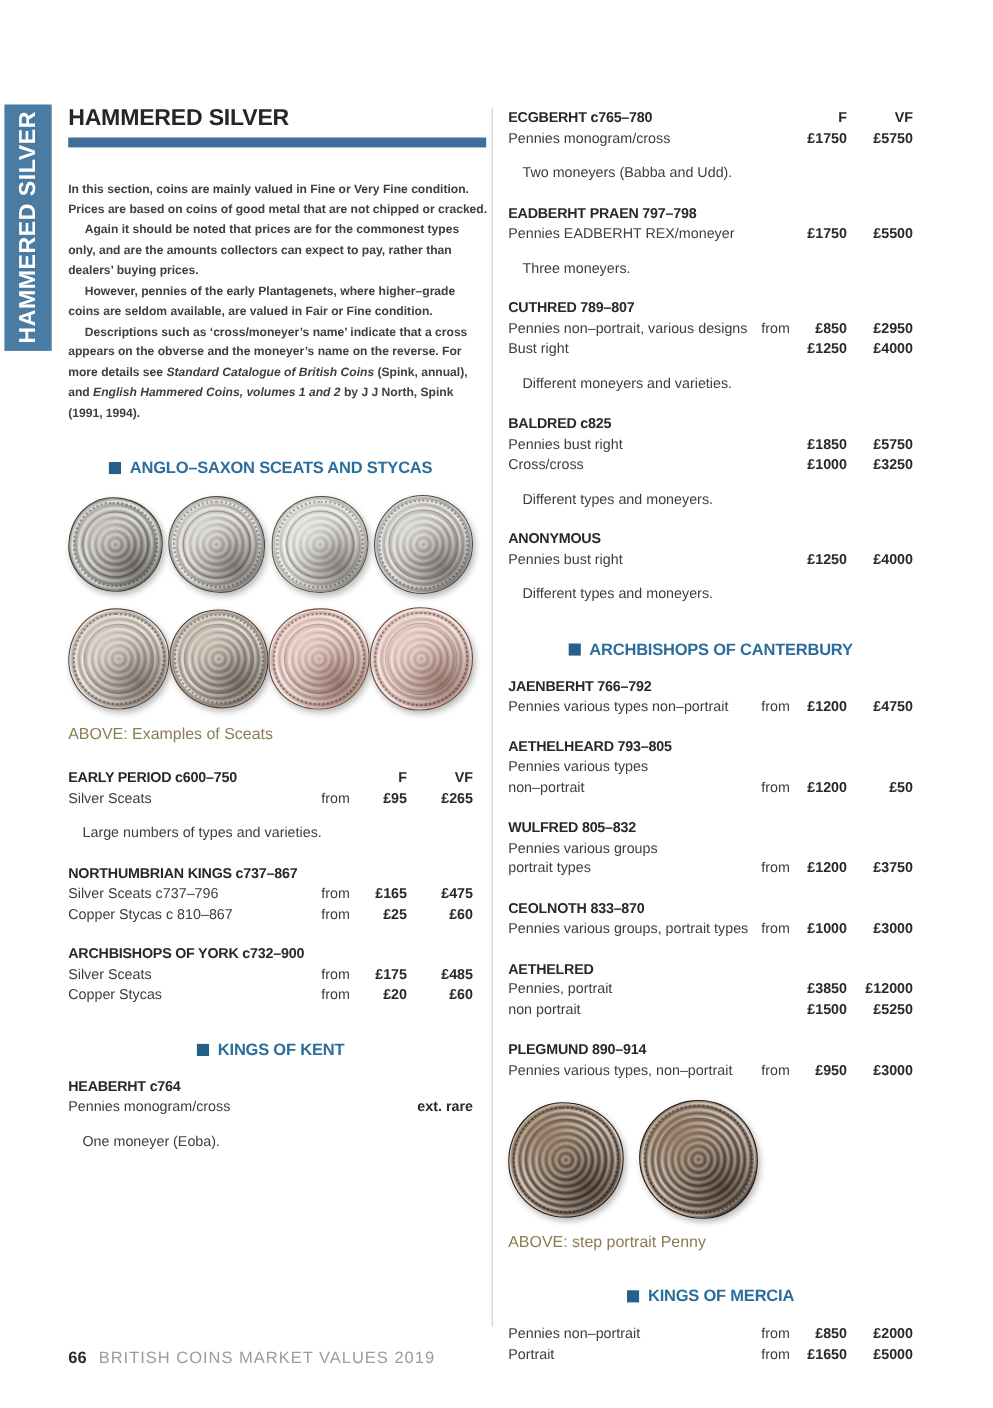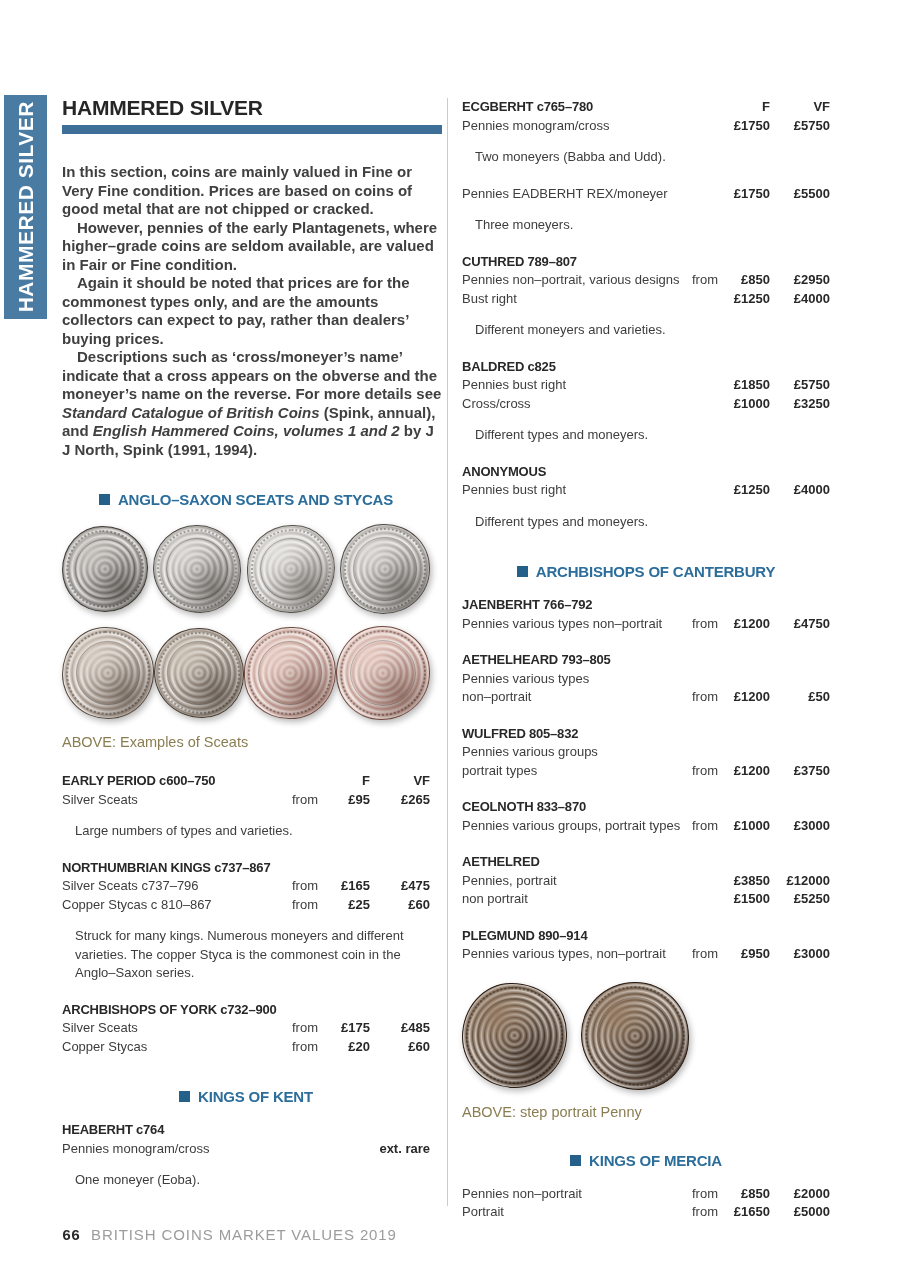--- a/index.html
+++ b/index.html
@@ -21,21 +21,21 @@
 
   .col{position:absolute;top:96px;width:368px;}
   .left-col{left:62px;}
   .right-col{left:462px;top:98px;}
 
   
   .page-title{font-size:21px;font-weight:700;color:#262626;line-height:24px;margin:0 0 5px 0;letter-spacing:-.2px;}
   .title-bar{width:380px;height:9px;background:var(--bar-blue);margin-bottom:29px;}
 
   
-  .intro{width:382px;font-size:15px;line-height:18.5px;font-weight:700;color:#404040;margin-bottom:10px;}
+  .intro{width:382px;font-size:11px;line-height:18.5px;font-weight:700;color:#404040;margin-bottom:10px;}
   .intro p{margin:0;}
   .intro p + p{text-indent:15px;}
   .intro .it{font-style:italic;}
 
   
   .section-header{margin:32px 0 16px 0;font-size:15px;font-weight:700;color:var(--section-blue);
                   letter-spacing:-.2px;display:flex;align-items:center;justify-content:center;}
   .sq-bullet{display:inline-block;width:11px;height:11px;background:var(--bullet-blue);margin-right:8px;flex:none;}
 
   
@@ -55,40 +55,40 @@
   .coin-grid{display:flex;flex-wrap:wrap;justify-content:space-between;align-items:center;
              row-gap:12px;margin:2px 0 12px 0;}
   .coin-strip{display:flex;gap:14px;align-items:center;margin:4px 0 10px 0;}
   .coin{position:relative;flex:none;box-shadow:2px 3px 6px rgba(0,0,0,.28);}
   .coin .ring{position:absolute;inset:3px;border:2px dotted rgba(0,0,0,.30);border-radius:inherit;}
   .coin .core{position:absolute;inset:14%;border:1px solid rgba(0,0,0,.22);border-radius:50%;}
   .coin-caption{font-size:14.5px;color:var(--caption-olive);margin:14px 0 22px 0;}
 
   
   .footer{position:absolute;left:62px;top:1226px;display:flex;align-items:baseline;font-size:15px;}
-  .footer .pn{font-weight:700;color:#2b2b2b;margin-right:11px;font-family:Liberation Mono, monospace;}
+  .footer .pn{font-weight:700;color:#2b2b2b;margin-right:11px;}
   .footer .bt{color:var(--footer-gray);letter-spacing:.9px;}
 </style>
 </head>
 <body>
 
 <div class="page">
   <div class="side-tab">
     <span>HAMMERED SILVER</span>
   </div>
 
   <div class="divider"></div>
 
   <div class="col left-col">
     <h1 class="page-title">HAMMERED SILVER</h1>
     <div class="title-bar"></div>
     <div class="intro" id="intro">
         <p><span>In this section, coins are mainly valued in Fine or Very Fine condition. Prices are based on coins of good metal that are not chipped or cracked.</span></p>
+        <p><span>Again it should be noted that prices are for the commonest types only, and are the amounts collectors can expect to pay, rather than dealers’ buying prices.</span></p>
         <p><span>However, pennies of the early Plantagenets, where higher–grade coins are seldom available, are valued in Fair or Fine condition.</span></p>
-        <p><span>Again it should be noted that prices are for the commonest types only, and are the amounts collectors can expect to pay, rather than dealers’ buying prices.</span></p>
         <p><span>Descriptions such as ‘cross/moneyer’s name’ indicate that a cross appears on the obverse and the moneyer’s name on the reverse. For more details see </span><span class="it">Standard Catalogue of British Coins</span><span> (Spink, annual), and </span><span class="it">English Hammered Coins, volumes 1 and 2</span><span> by J J North, Spink (1991, 1994).</span></p>
       </div>
     <div id="left-blocks">
         <div class="section-header">
           <span class="sq-bullet"></span>
           <span>ANGLO–SAXON SCEATS AND STYCAS</span>
         </div>
         <div class="coin-grid">
           <div class="coin" style="height: 84px; width: 84px; border-radius: 47% 53% 50% 50% / 52% 48% 51% 49%; background: radial-gradient(circle at 33% 30%, rgba(201, 198, 193, 0.85) 0%, transparent 44%), radial-gradient(circle at 70% 74%, rgba(63, 60, 55, 0.65) 0%, transparent 52%), repeating-radial-gradient(circle, rgb(142, 139, 134) 0px, rgba(201, 198, 193, 0.3) 3px, rgb(142, 139, 134) 6px); border: 1px solid rgb(63, 60, 55);">
             <div class="ring"></div>
@@ -147,21 +147,20 @@
             <span class="cell-from">from</span>
             <span class="cell-f">£165</span>
             <span class="cell-vf">£475</span>
           </div>
           <div class="price-row">
             <span class="cell-desc"><span>Copper Stycas c 810–867</span></span>
             <span class="cell-from">from</span>
             <span class="cell-f">£25</span>
             <span class="cell-vf">£60</span>
           </div>
-          <p class="note">Struck for many kings. Numerous moneyers and different varieties. The copper Styca is the commonest coin in the Anglo–Saxon series.</p>
         </div>
         <div class="entry">
           <div class="entry-head">
             <span class="hl">ARCHBISHOPS OF YORK c732–900</span>
           </div>
           <div class="price-row">
             <span class="cell-desc"><span>Silver Sceats</span></span>
             <span class="cell-from">from</span>
             <span class="cell-f">£175</span>
             <span class="cell-vf">£485</span>
@@ -200,20 +199,23 @@
           </div>
           <div class="price-row">
             <span class="cell-desc"><span>Pennies monogram/cross</span></span>
             <span class="cell-from"></span>
             <span class="cell-f">£1750</span>
             <span class="cell-vf">£5750</span>
           </div>
           <p class="note">Two moneyers (Babba and Udd).</p>
         </div>
         <div class="entry">
+          <div class="entry-head">
+            <span class="hl">EADBERHT PRAEN 797–798</span>
+          </div>
           <div class="price-row">
             <span class="cell-desc"><span>Pennies EADBERHT REX/moneyer</span></span>
             <span class="cell-from"></span>
             <span class="cell-f">£1750</span>
             <span class="cell-vf">£5500</span>
           </div>
           <p class="note">Three moneyers.</p>
         </div>
         <div class="entry">
           <div class="entry-head">

